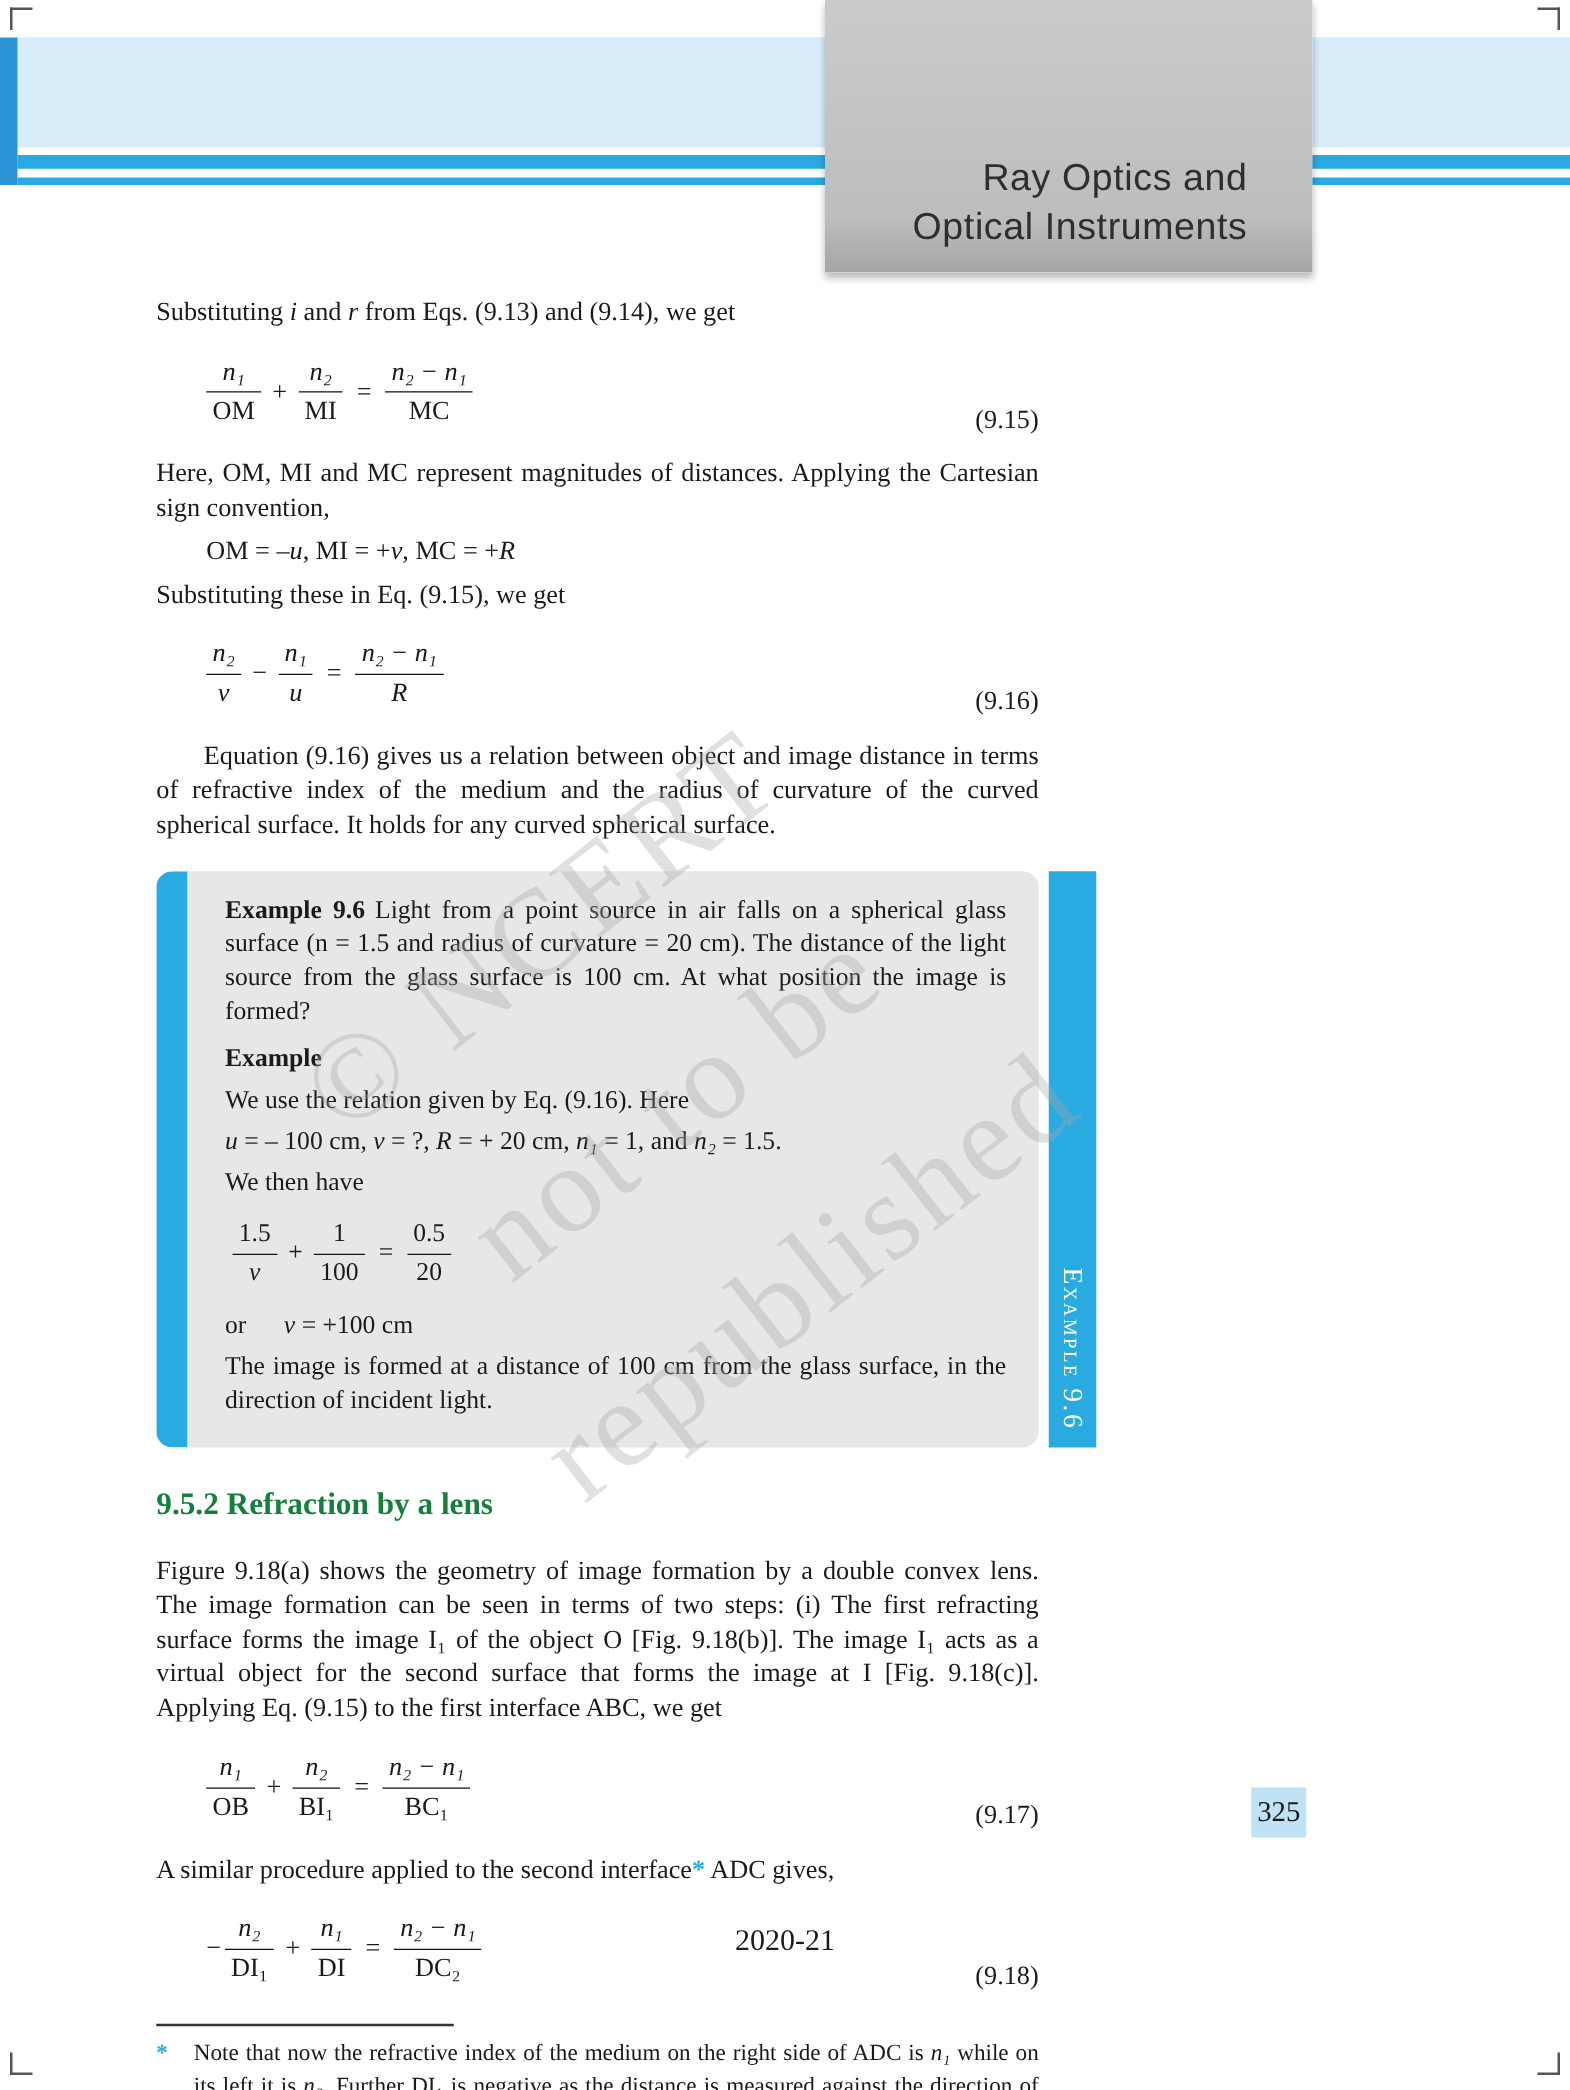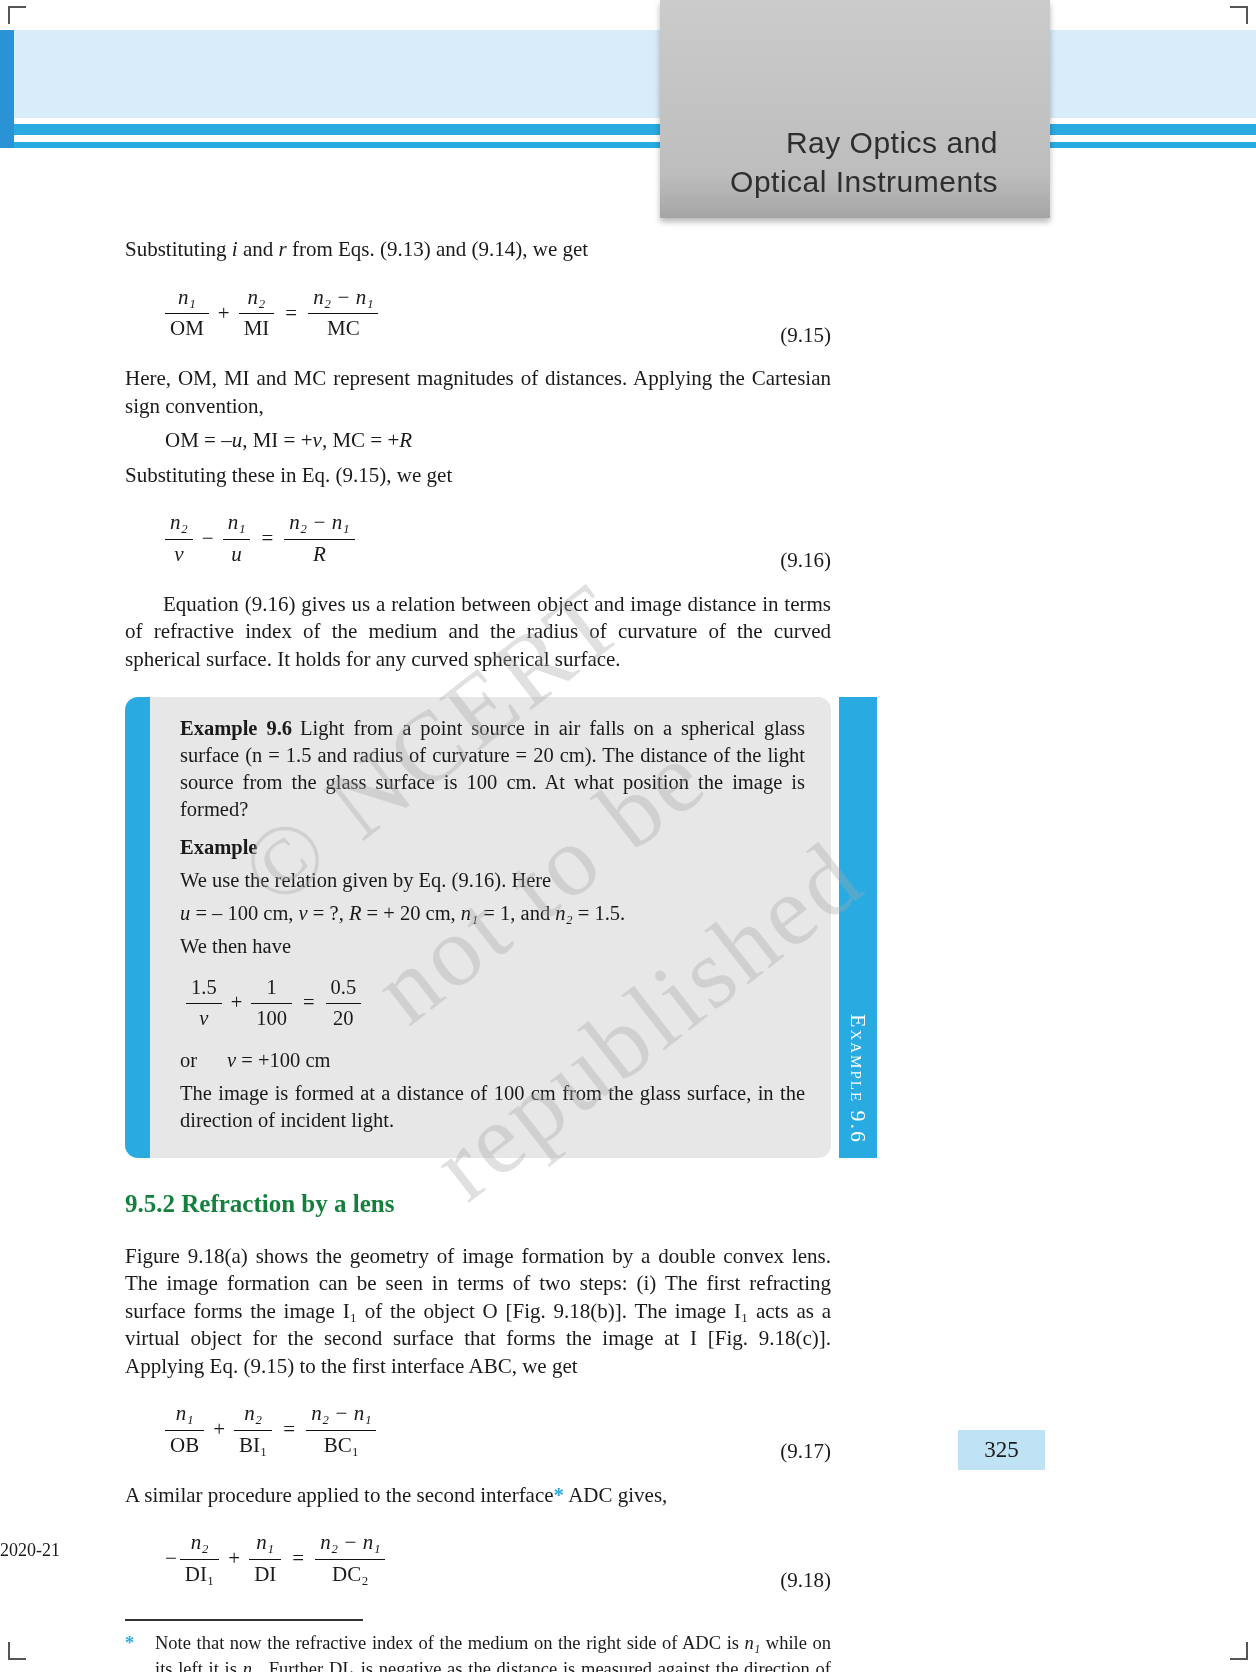--- a/index.html
+++ b/index.html
@@ -69,24 +69,24 @@
 
   .star{color:#29abe2;font-weight:bold;}
 
   
   .footnote-rule{width:238px;border-top:2px solid #333;margin:24px 0 10px 0;}
   .footnote{display:flex;font-size:18.5px;line-height:1.4;}
   .fn-star{width:30px;flex:none;color:#29abe2;font-weight:bold;}
   .fn-text{flex:1;text-align:justify;}
 
   
-  .page-num{position:absolute;right:211px;top:1430px;width:87px;height:40px;
+  .page-num{position:absolute;right:211px;top:1430px;width:44px;height:40px;
             background:#bfe2f5;display:flex;align-items:center;justify-content:center;
             font-size:23px;}
-  .year{position:absolute;left:0;right:0;top:1540px;text-align:left;font-size:18px;}
+  .year{position:absolute;left:0;right:0;top:1540px;text-align:center;font-size:24px;}
 
   
   .watermark{position:absolute;left:90px;top:620px;width:900px;
              transform:rotate(-38deg);color:#a8a8a8;opacity:0.35;
              font-size:100px;letter-spacing:4px;text-align:center;line-height:1.75;
              pointer-events:none;z-index:20;}
   .watermark span{display:block;}
 </style>
 </head>
 <body>

